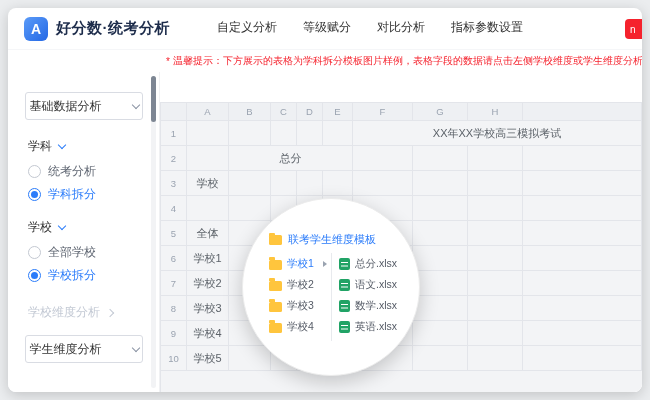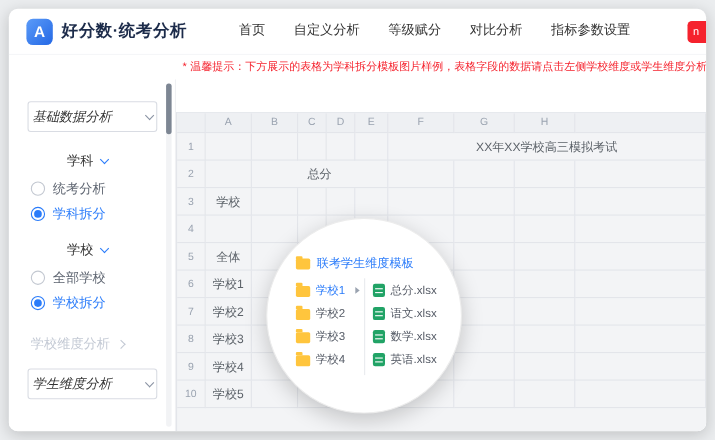--- a/index.html
+++ b/index.html
@@ -35,22 +35,22 @@
   .hint-marker { margin-right:3px; }
 
   
   .content { flex:1; display:flex; position:relative; overflow:hidden; }
 
   
   .sidebar { width:152px; flex:none; position:relative; border-right:1px solid #f0f1f3; padding-top:10px; background:#fff; }
   .add-field { color:var(--primary); font-size:12px; padding:4px 0 4px 20px; display:flex; align-items:center; cursor:pointer; }
   .side-btn { display:flex; align-items:center; justify-content:center; gap:24px; width:118px; height:28px;
     margin:10px 0 0 17px; background:#fff; border:1px solid #d9dce3; border-radius:3px;
-    font-size:12px; color:#333; font-family:inherit; cursor:pointer;font-style:italic; }
-  .group-label { font-size:12px; color:#333; padding-left:20px; margin-top:18px; display:flex; align-items:center;margin-left:33px; }
+    font-size:12px; color:#333; font-family:inherit; cursor:pointer; }
+  .group-label { font-size:12px; color:#333; padding-left:20px; margin-top:18px; display:flex; align-items:center; }
   .radio-row { display:flex; align-items:center; gap:7px; padding-left:20px; margin-top:9px;
     font-size:12px; color:#5f6672; cursor:pointer; height:14px; }
   .radio { width:13px; height:13px; border-radius:50%; border:1px solid #c3c8d1; background:#fff; position:relative; flex:none; }
   .radio.sel { border-color:var(--primary); }
   .radio.sel::after { content:''; position:absolute; left:2px; top:2px; right:2px; bottom:2px; border-radius:50%; background:var(--primary); }
   .radio-label.sel { color:var(--primary); }
   .disabled-item { margin-top:22px; padding-left:20px; font-size:12px; color:#c3c9d4; display:flex; align-items:center; }
   .chev { width:6px; height:6px; border-right:1.4px solid #8a93a3; border-bottom:1.4px solid #8a93a3; display:inline-block; margin-left:7px; flex:none; }
   .chev.down { transform:rotate(45deg); margin-top:-3px; }
   .chev.right { transform:rotate(-45deg); }
@@ -90,21 +90,20 @@
 </style>
 </head>
 <body style="--primary: #2b7cfa; --alert: #f5222d; --folder: #ffc53d; --excel: #21a366;">
 
 <div class="window">
 
   <header class="navbar">
     <div class="logo-badge">A</div>
     <div class="app-title">好分数·统考分析</div>
     <nav class="main-nav">
-        <div class="nav-item">首页</div>
         <div class="nav-item">自定义分析</div>
         <div class="nav-item">等级赋分</div>
         <div class="nav-item">对比分析</div>
         <div class="nav-item">指标参数设置</div>
       </nav>
     <div class="corner-badge">n</div>
   </header>
 
   <div class="hint-bar">
     <span class="hint-marker">*</span>

